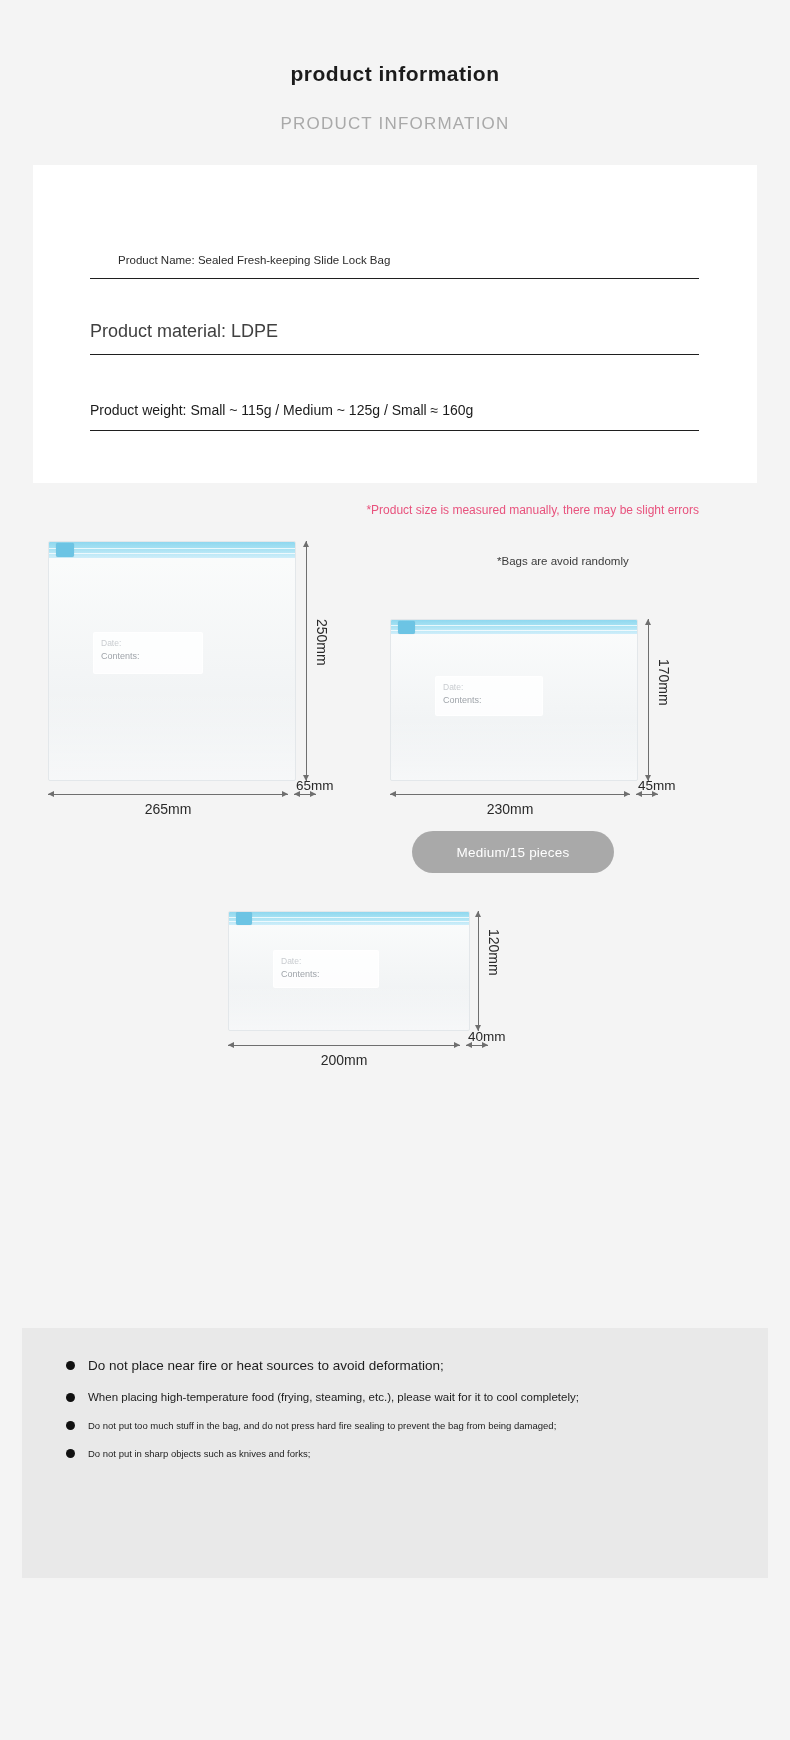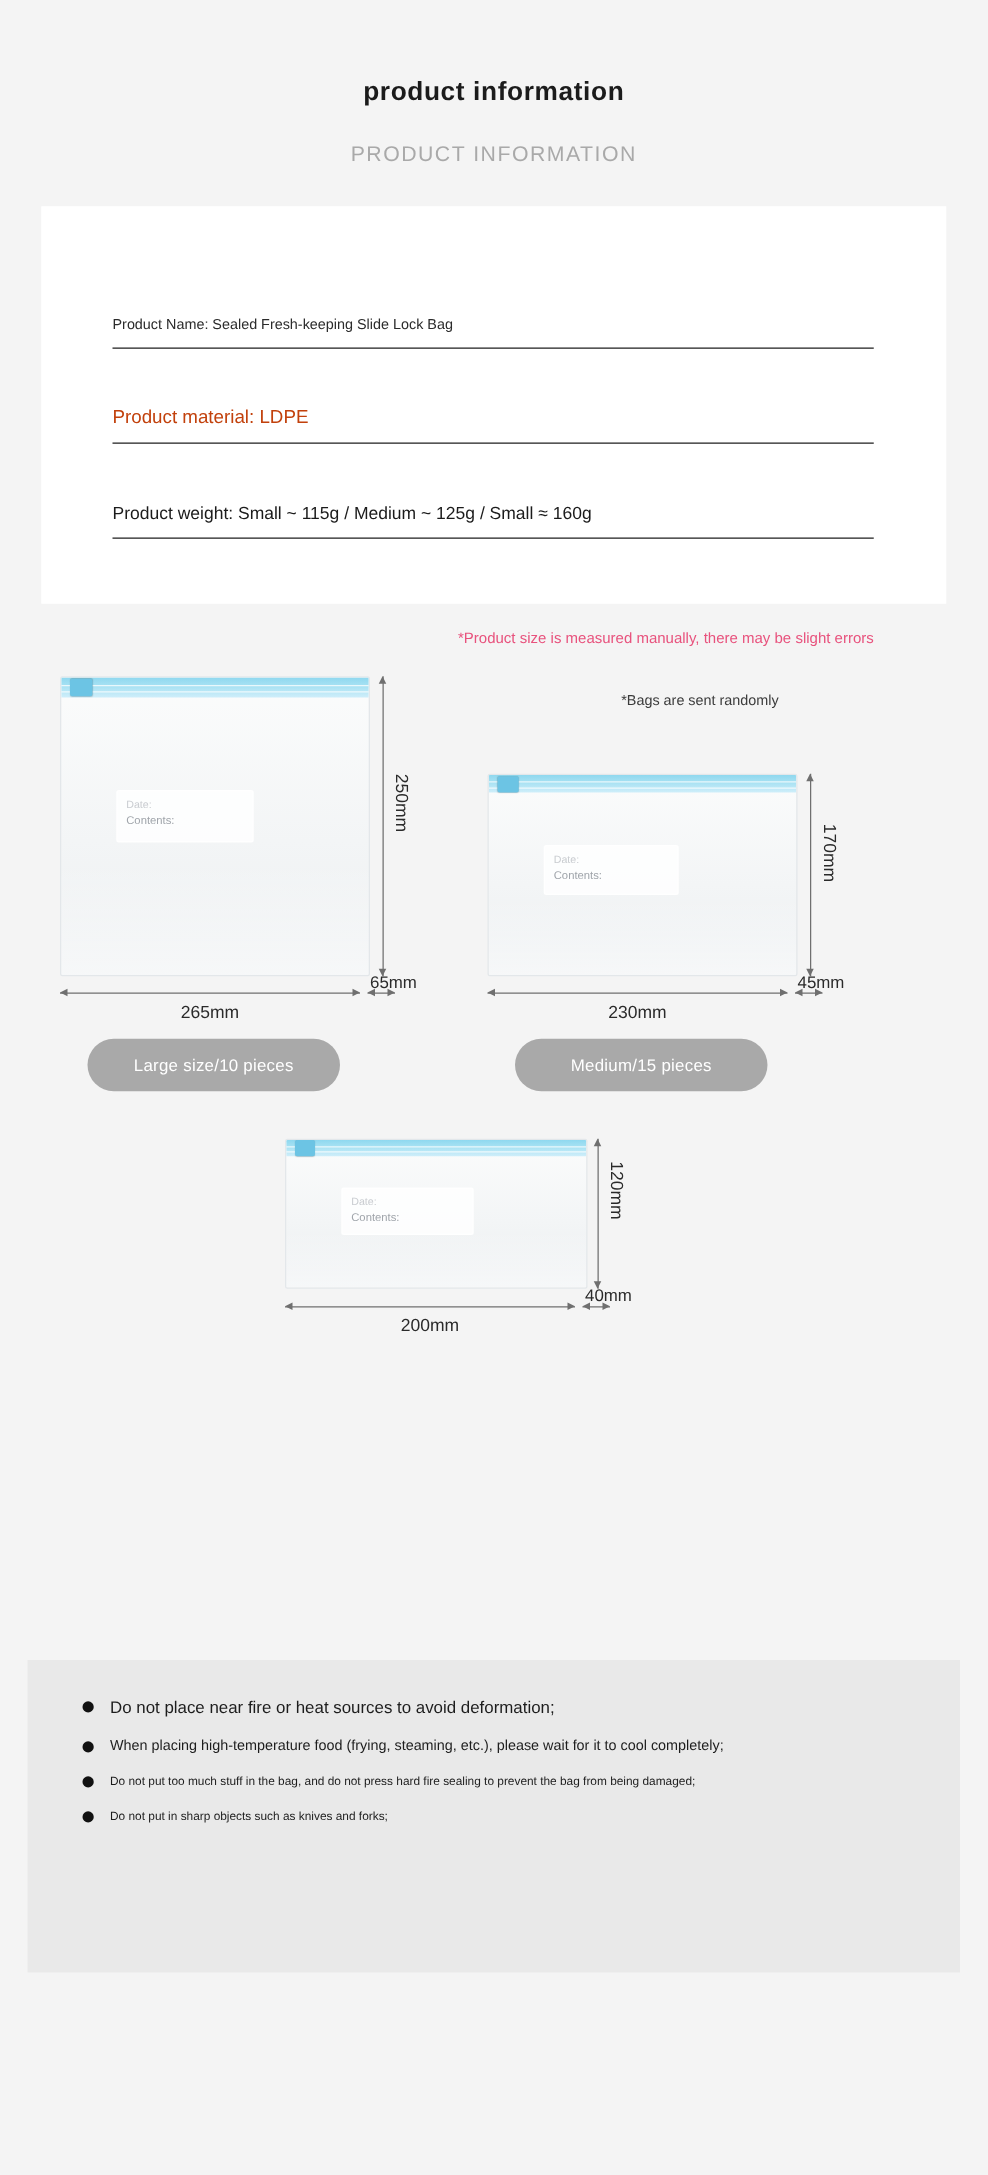--- a/index.html
+++ b/index.html
@@ -56,22 +56,22 @@
     white-space: nowrap;
   }
   .spec-row .rule {
     position: absolute;
     left: 0;
     right: 0;
     bottom: 0;
     height: 1px;
     background: #1f1f1f;
   }
-  .spec-row.r1 .txt { font-size: 11.5px; color: #2b2b2b; }
-  .spec-row.r2 .txt { font-size: 15px; color: #c2410c; }
+  .spec-row.r1 .txt { font-size: 11.5px; color: #2b2b2b; margin-left: 28px; }
+  .spec-row.r2 .txt { font-size: 18px; color: #404040; }
   .spec-row.r3 .txt { font-size: 14px; color: #1b1b1b; }
   .spec-row.r4 { height: 68px; }
   .spec-row.r4 .txt { font-size: 12.5px; color: #2b2b2b; bottom: 26px; }
 
   .note-red {
     position: absolute;
     right: 0;
     top: 300px;
     font-size: 12px;
     color: #e8527d;
@@ -268,21 +268,21 @@
     <div class="spec-row r3">
       <div class="txt">Product weight: Small ~ 115g / Medium ~ 125g / Small ≈ 160g</div>
       <div class="rule"></div>
     </div>
     <div class="note-red">*Product size is measured manually, there may be slight errors</div>
   </div>
 </div>
 
 <div class="sizes">
 
-  <div class="note-random">*Bags are sent randomly</div>
+  <div class="note-random">*Bags are avoid randomly</div>
 
   <div class="size-block" style="left:48px; top:22px; width:340px; height:330px;">
     <div class="bag" style="left:0; top:0; width:248px; height:240px; position:absolute;">
       <div class="zip" style="height:16px;">
         <div class="zip-line" style="top:6px;"></div>
         <div class="zip-line" style="top:11px;"></div>
       </div>
       <div class="slider" style="left:7px; top:1px; width:18px; height:14px;"></div>
       <div class="label-box" style="left:44px; top:90px; width:110px; height:42px;">
         <div class="lbl l1">Date:</div>
@@ -293,21 +293,20 @@
 
     <div class="dim-v" style="left:258px; top:0px; height:240px;"></div>
     <div class="dim-label-v" style="left:266px; top:78px;">250mm</div>
 
     <div class="dim-h" style="left:0px; top:253px; width:240px;"></div>
     <div class="dim-label-h" style="left:60px; top:260px; width:120px;">265mm</div>
 
     <div class="dim-h" style="left:246px; top:253px; width:22px;"></div>
     <div class="dim-label-small" style="left:248px; top:237px;">65mm</div>
 
-    <div class="size-pill" style="left:22px; top:290px; width:202px; height:42px;">Large size/10 pieces</div>
   </div>
 
   <div class="size-block" style="left:390px; top:100px; width:340px; height:252px;">
     <div class="bag" style="left:0; top:0; width:248px; height:162px; position:absolute;">
       <div class="zip" style="height:14px;">
         <div class="zip-line" style="top:5px;"></div>
         <div class="zip-line" style="top:10px;"></div>
       </div>
       <div class="slider" style="left:7px; top:1px; width:17px; height:13px;"></div>
       <div class="label-box" style="left:44px; top:56px; width:108px; height:40px;">

